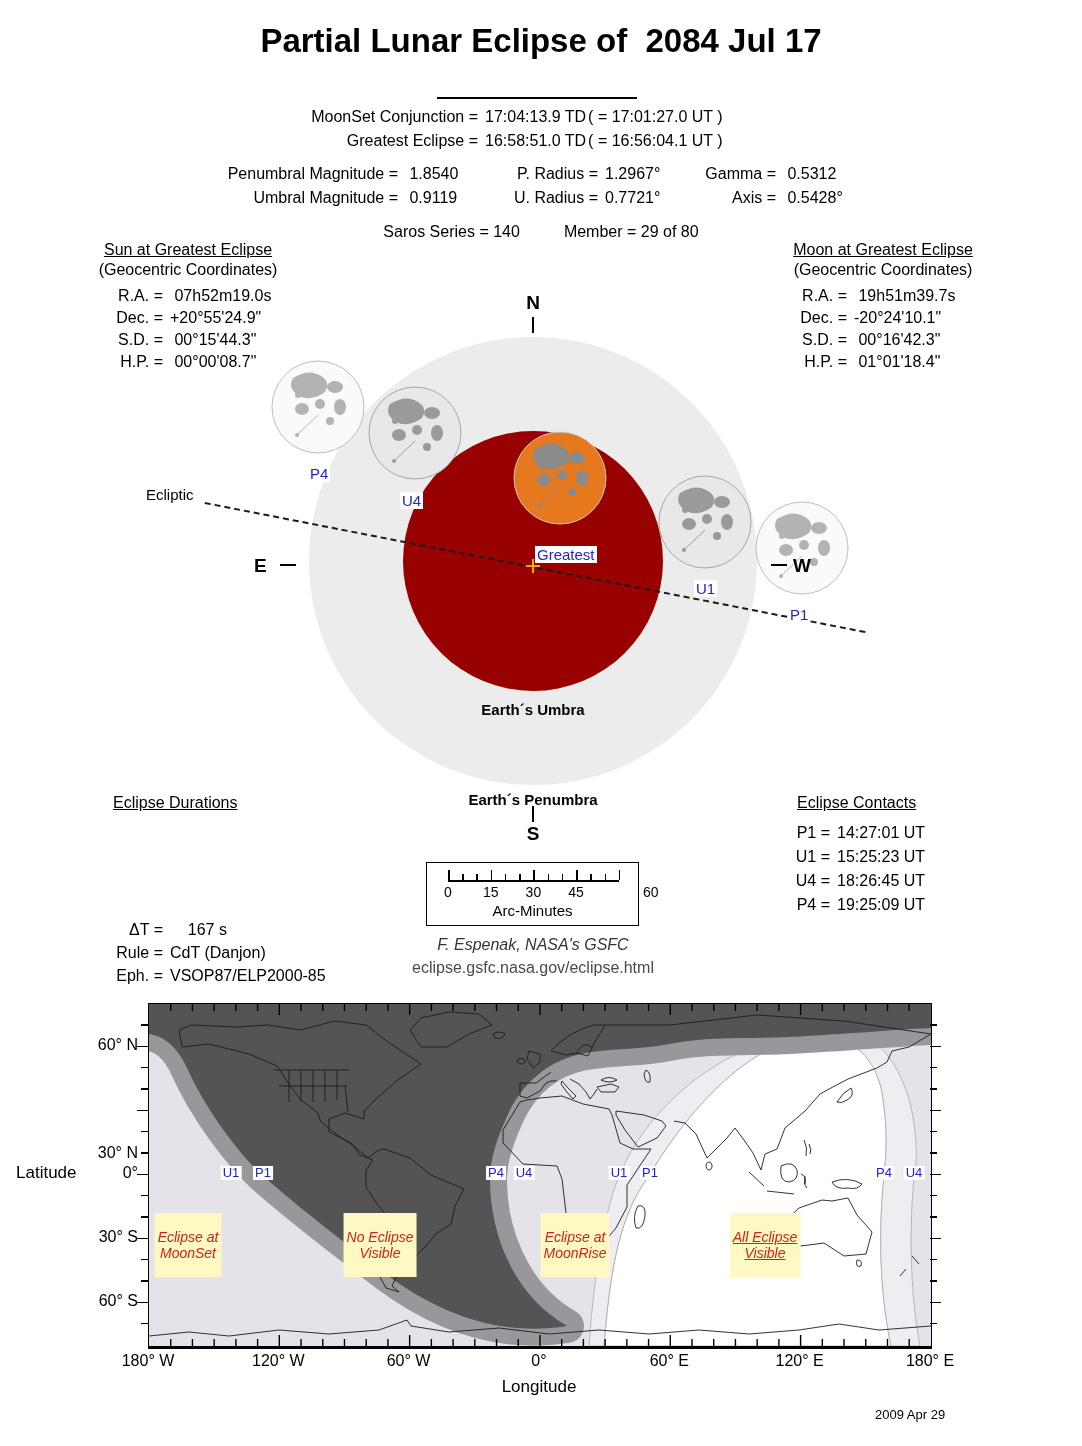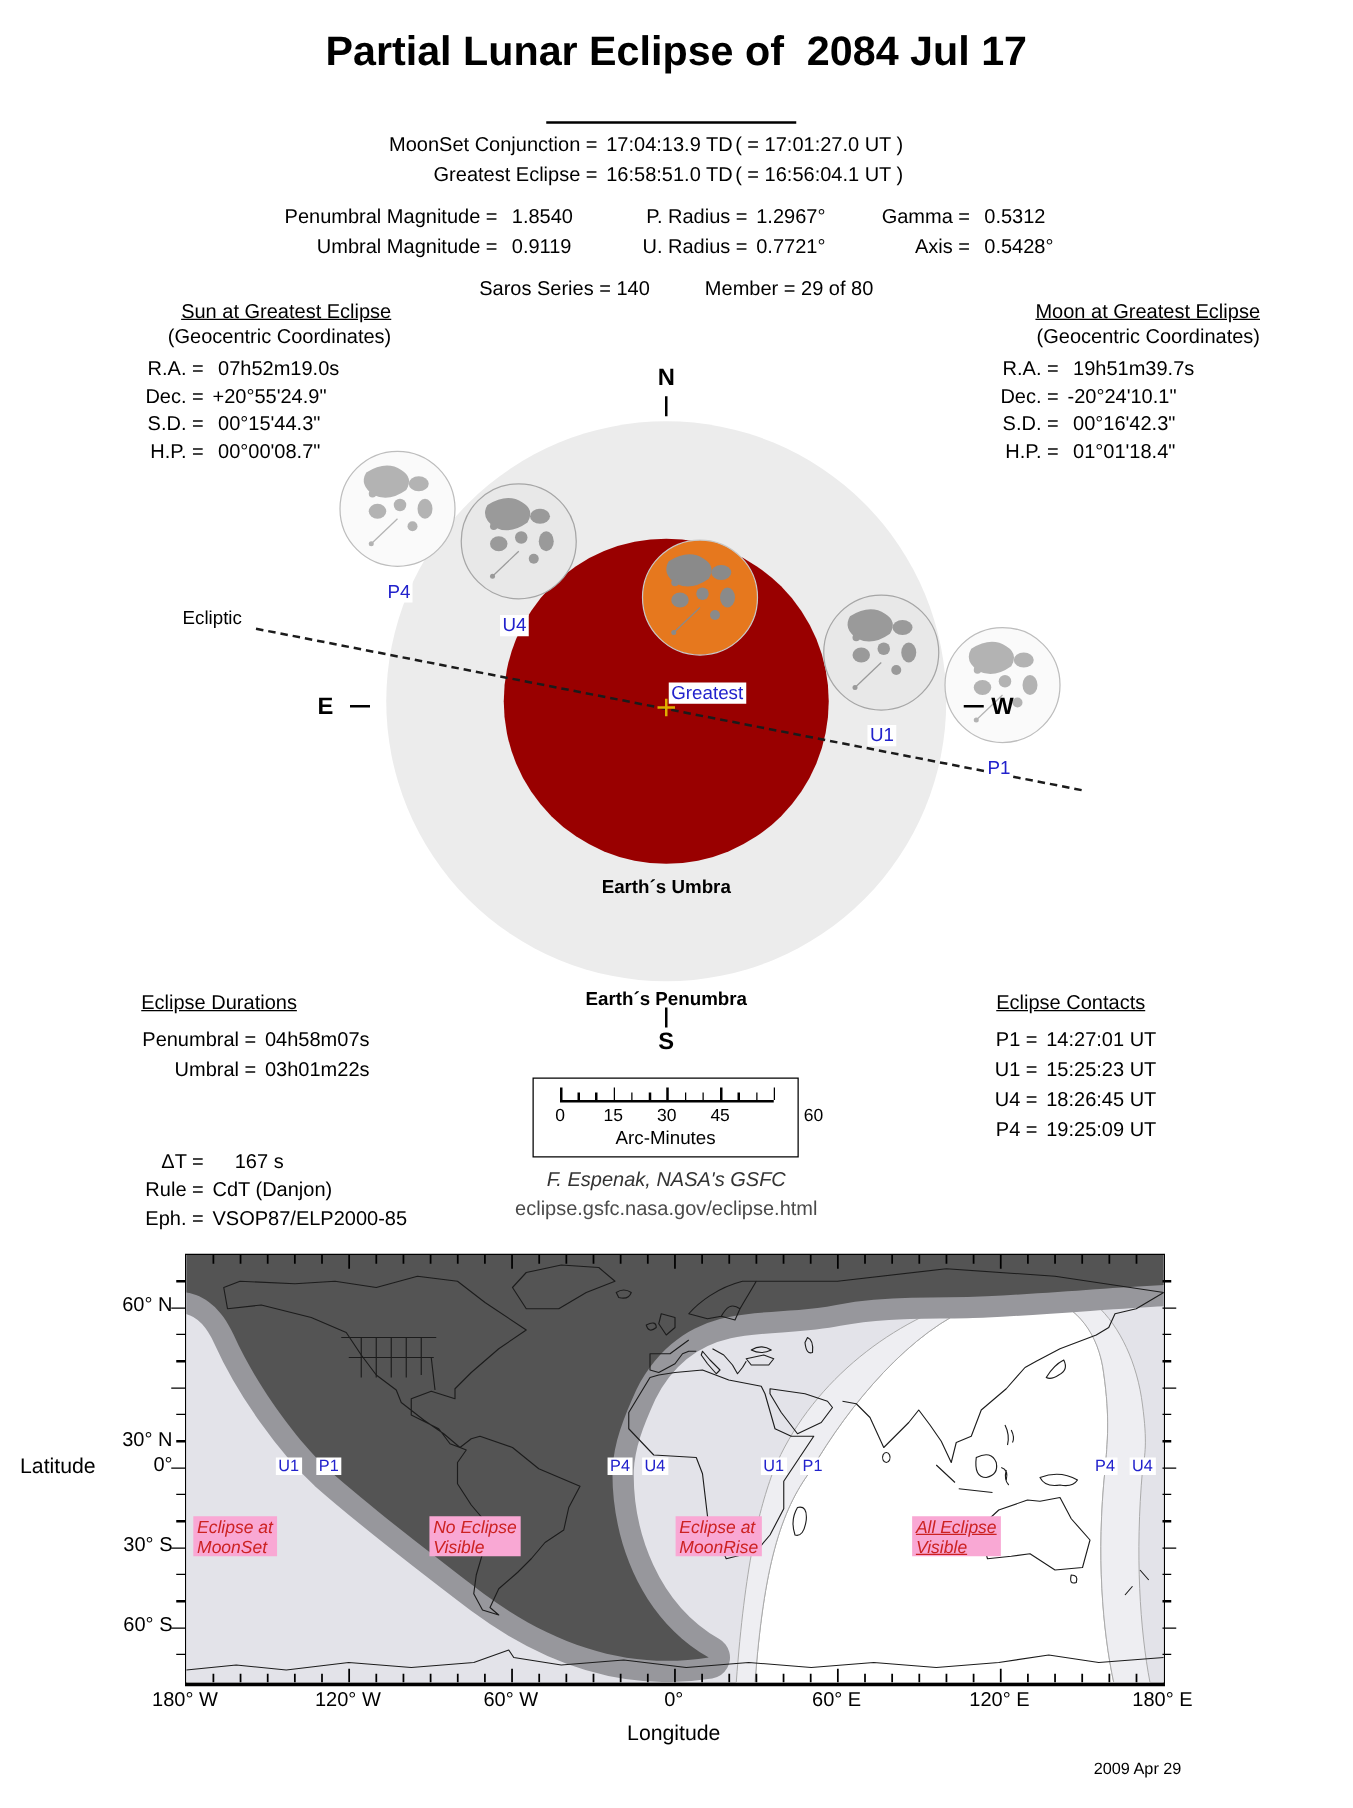--- a/index.html
+++ b/index.html
@@ -11,21 +11,21 @@
   .drow{white-space:pre}
   .hdr{text-decoration:underline}
   #page-title{left:0;top:22px;width:1082px;font-size:33px;font-weight:bold;text-align:center;white-space:pre}
   #title-underline{left:437px;top:97px;width:200px;height:2px;background:#000}
   #conj-rows{left:170px;top:105px;line-height:24px}
   #conj-rows .extra{margin-left:2px}
   #stats-col1{left:172px;top:162px;line-height:24px}
   #stats-col2{left:492px;top:162px;line-height:24px}
   #stats-col3{left:694px;top:162px;line-height:24px}
   #saros-row{left:0;top:220px;width:1082px;display:flex;justify-content:center;gap:44px;line-height:24px}
-  .coordblk{width:250px;text-align:right;line-height:20px}
+  .coordblk{width:250px;text-align:center;line-height:20px}
   #sun-head{left:63px;top:240px}
   #moon-head{left:758px;top:240px}
   #sun-rows{left:63px;top:285px;line-height:22px}
   #moon-rows{left:758px;top:285px;line-height:22px}
   
   #penumbra{left:309px;top:337px;width:448px;height:448px;border-radius:50%;background:#ececec}
   #umbra{left:403px;top:431px;width:260px;height:260px;border-radius:50%;background:#990000}
   #ecliptic-line{left:205px;top:502px;width:673px;height:0;border-top:2px dashed #1b1b1b;
                  transform:rotate(11.06deg);transform-origin:0 0}
   .dlabel{position:absolute;font-size:15px;color:#2222cc;background:#fff;padding:0 2px;line-height:17px}
@@ -52,22 +52,22 @@
   #scale-box{left:426px;top:862px;width:211px;height:62px;border:1px solid #000;background:#fff}
   #scale-box .tick{position:absolute;width:1.5px;background:#000}
   #scale-box .num{position:absolute;top:21px;font-size:14px;transform:translateX(-50%)}
   #scale-line{position:absolute;left:21px;top:17px;width:171px;height:1.5px;background:#000}
   #scale-label{position:absolute;left:0;top:39px;width:211px;text-align:center;font-size:15px}
   #credit1{left:0;top:936px;width:1066px;text-align:center;font-style:italic;color:#333;font-size:16px}
   #credit2{left:0;top:959px;width:1066px;text-align:center;color:#4a4a4a;font-size:16px}
   
   #map{left:148px;top:1003px;width:782px;height:342px;border:1px solid #000;border-bottom:3px solid #000;background:#fff}
   .mlabel{position:absolute;font-size:13px;color:#2222cc;background:#fff;padding:0 2px;line-height:14px;transform:translateX(-50%)}
-  .rlabel{position:absolute;font-size:14px;font-style:italic;color:#cc2222;background:#f9a8d4;
-          text-align:left;line-height:16px;transform:translateX(-50%);padding:0 3px}
+  .rlabel{position:absolute;font-size:14px;font-style:italic;color:#cc2222;background:#fef9c3;
+          text-align:center;line-height:16px;transform:translateX(-50%);padding:16px 3px}
   #lat-axis-label{left:16px;top:1163px;font-size:17px}
   #lon-axis-label{left:148px;top:1377px;width:782px;text-align:center;font-size:17px}
   .latlab{position:absolute;width:70px;text-align:right;font-size:16px}
   .lonlab{position:absolute;font-size:16px;transform:translateX(-50%)}
   .ltick{position:absolute;height:1.5px;background:#000}
   #date-stamp{left:875px;top:1407px;font-size:13px}
 </style>
 </head>
 <body>
 
@@ -234,24 +234,20 @@
   <div class="abs" id="umbra-label">Earth´s Umbra</div>
   <div class="abs" id="penumbra-label">Earth´s Penumbra</div>
   <div id="dlabel-host">
       <div class="dlabel" style="left: 308px; top: 465px;">P4</div>
       <div class="dlabel" style="left: 400px; top: 492px;">U4</div>
       <div class="dlabel" style="left: 694px; top: 580px;">U1</div>
       <div class="dlabel" style="left: 788px; top: 606px;">P1</div>
     </div>
 
   <div class="abs hdr" id="dur-title">Eclipse Durations</div>
-  <div class="abs" id="dur-rows">
-      <div class="drow"><span class="lbl" style="width:117px">Penumbral =</span><span class="val">04h58m07s</span></div>
-      <div class="drow"><span class="lbl" style="width:117px">Umbral =</span><span class="val">03h01m22s</span></div>
-    </div>
   <div class="abs hdr" id="con-title">Eclipse Contacts</div>
   <div class="abs" id="con-rows">
       <div class="drow"><span class="lbl" style="width:55px">P1 =</span><span class="val">14:27:01 UT</span></div>
       <div class="drow"><span class="lbl" style="width:55px">U1 =</span><span class="val">15:25:23 UT</span></div>
       <div class="drow"><span class="lbl" style="width:55px">U4 =</span><span class="val">18:26:45 UT</span></div>
       <div class="drow"><span class="lbl" style="width:55px">P4 =</span><span class="val">19:25:09 UT</span></div>
     </div>
   <div class="abs" id="meta-rows">
       <div class="drow"><span class="lbl" style="width:85px">ΔT =</span><span class="val">    167 s</span></div>
       <div class="drow"><span class="lbl" style="width:85px">Rule =</span><span class="val">CdT (Danjon)</span></div>

